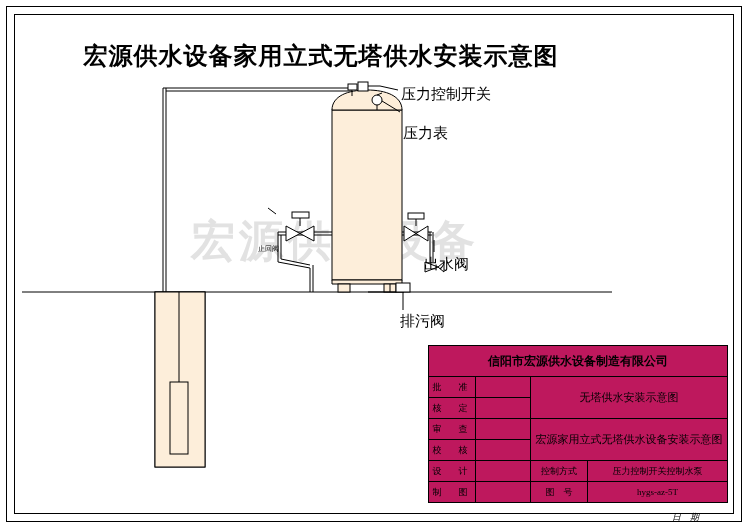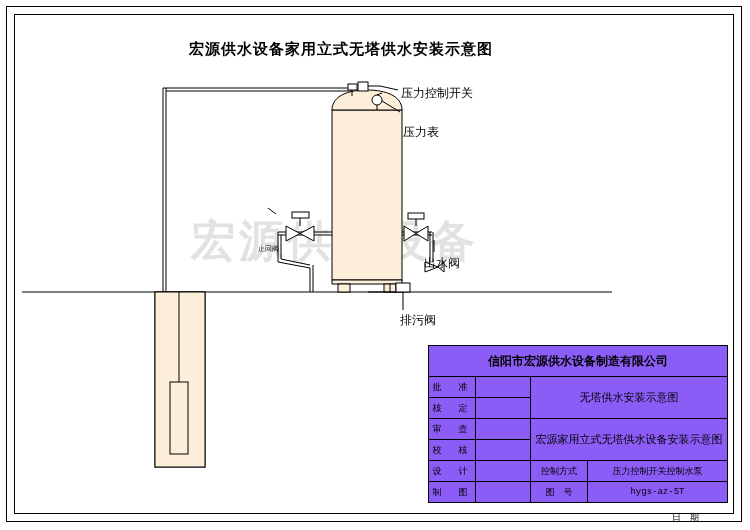--- a/index.html
+++ b/index.html
@@ -36,25 +36,24 @@
     border: 1px solid #000;
     box-sizing: border-box;
   }
   
   .main-title {
     position: absolute;
     left: 0; top: 40px;
     width: 642px;
     text-align: center;
     font-family: "DejaVu Sans", sans-serif;
-    font-size: 15px;
+    font-size: 24px;
     font-weight: bold;
     color: #000;
     letter-spacing: 1px;
-    margin-left: 20px;
   }
   
   .watermark {
     position: absolute;
     left: 155px;
     top: 212px;
     width: 360px;
     text-align: center;
     font-family: "DejaVu Sans", sans-serif;
     font-size: 44px;
@@ -68,40 +67,40 @@
   svg.drawing {
     position: absolute;
     left: 0; top: 0;
     width: 750px;
     height: 530px;
     z-index: 10;
   }
   .lbl {
     position: absolute;
     font-family: "DejaVu Sans", sans-serif;
-    font-size: 12px;
+    font-size: 15px;
     color: #000;
     white-space: nowrap;
     z-index: 20;
   }
   .lbl.small {
     font-size: 7px;
   }
   
   .title-block {
     position: absolute;
     left: 428px;
     top: 345px;
     width: 300px;
     border-collapse: collapse;
-    font-family: Liberation Mono, monospace;
+    font-family: Liberation Serif, serif;
     font-size: 9px;
     color: #000;
     z-index: 20;
-    background: #8b5cf6;
+    background: #be185d;
   }
   .title-block td {
     border: 1px solid #000;
     padding: 0;
     text-align: center;
     vertical-align: middle;
     height: 20px;
   }
   .tb-company {
     font-size: 12px;
@@ -253,15 +252,15 @@
     </tr>
     <tr>
       <td class="tb-label">制　图</td>
       <td class="tb-blank"></td>
       <td>图　号</td>
       <td>hygs-az-5T</td>
     </tr>
   </tbody>
     </table>
 
-  <div class="lbl" style="left:672px; top:511px; font-size:9px;">日　期</div>
+  <div class="lbl" style="left:672px; top:511px; font-size:9px;font-style:italic;">日　期</div>
 
 </div>
 
 </body></html>

